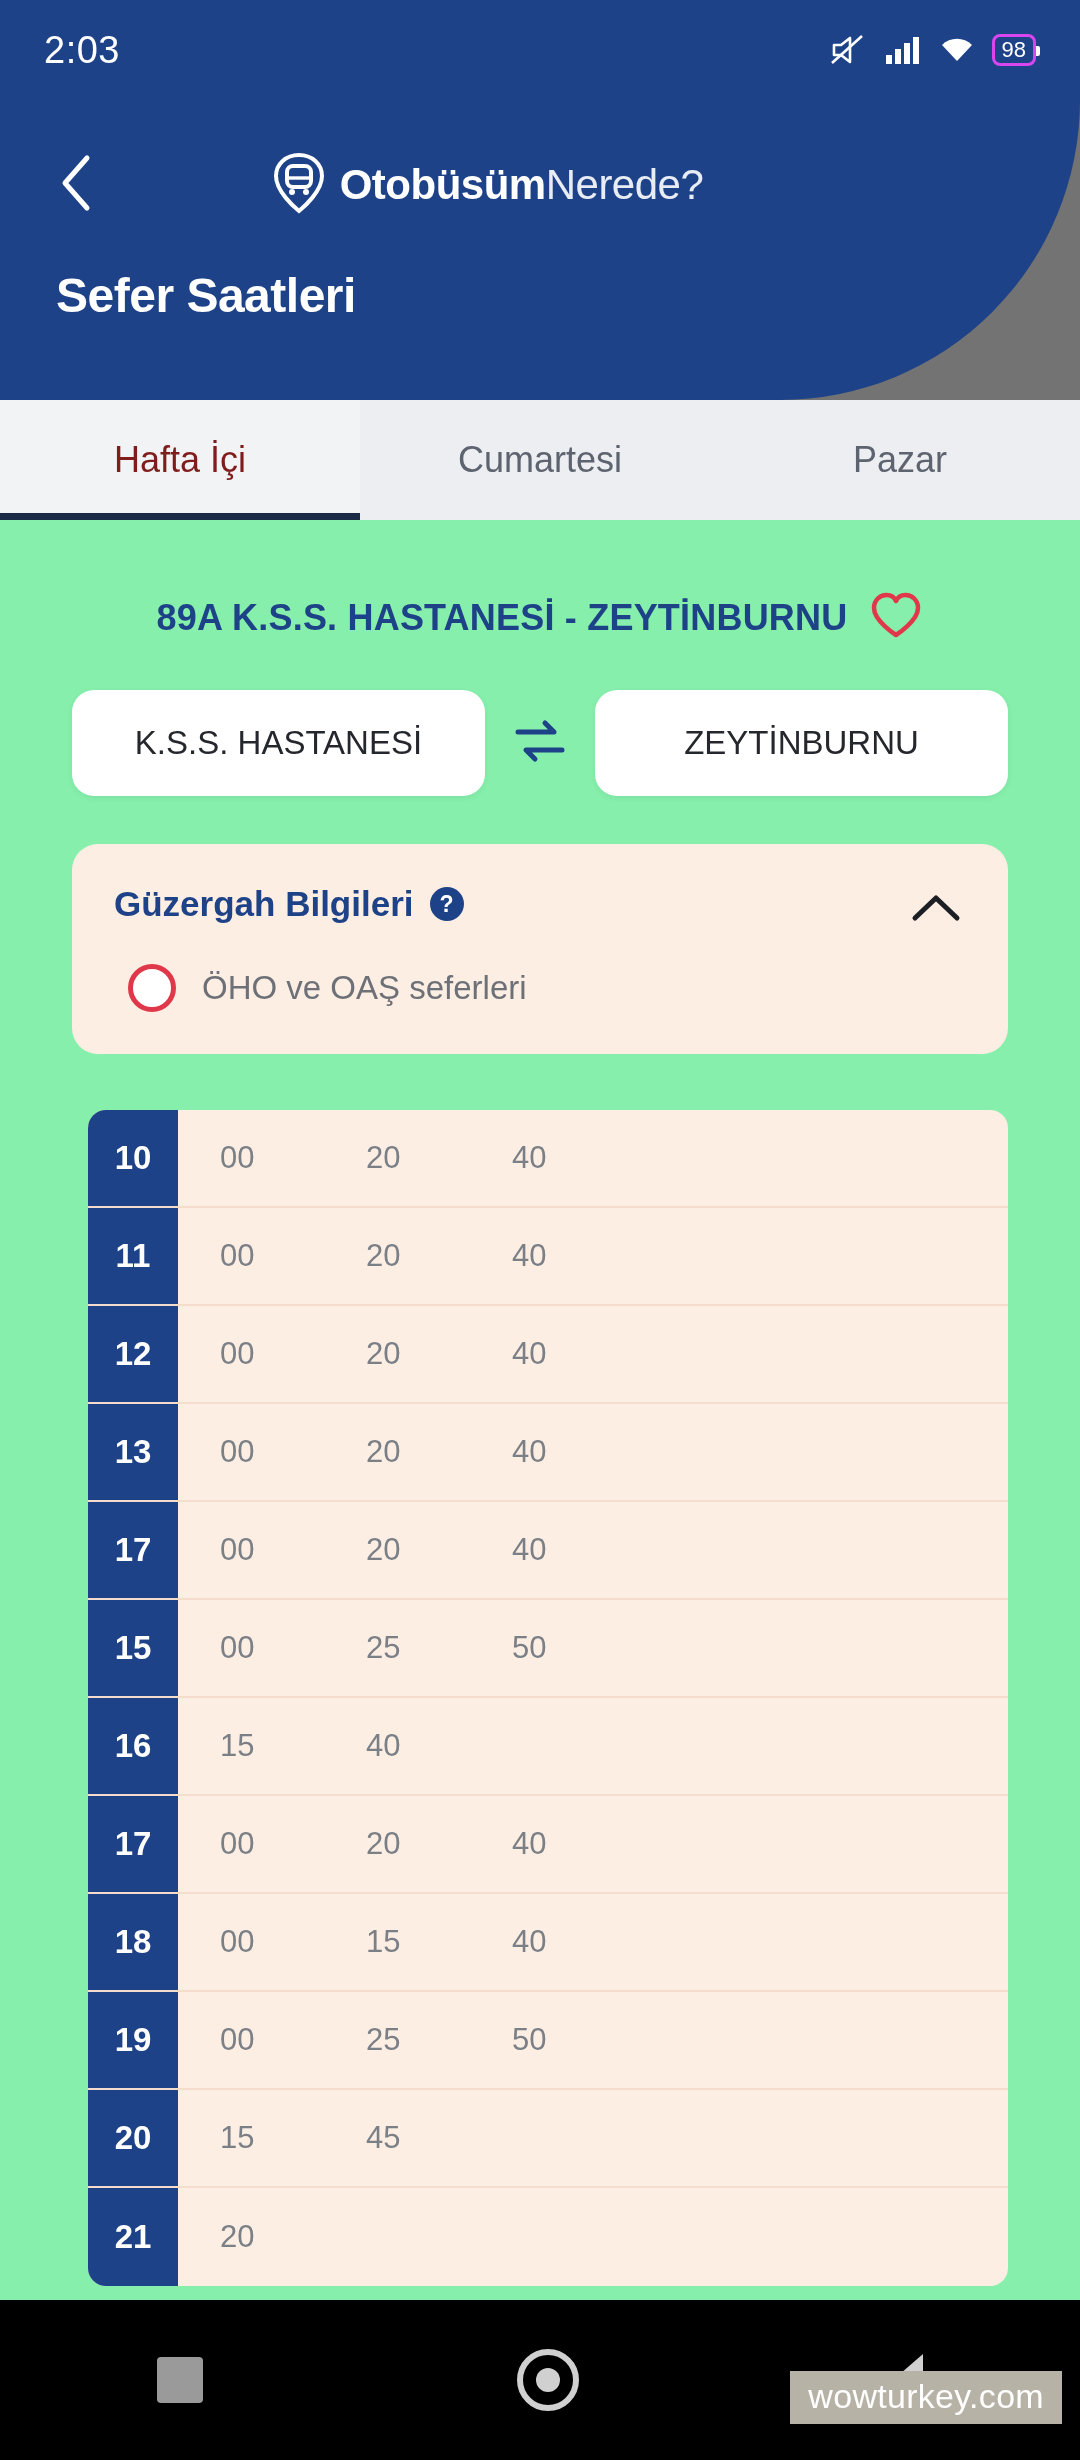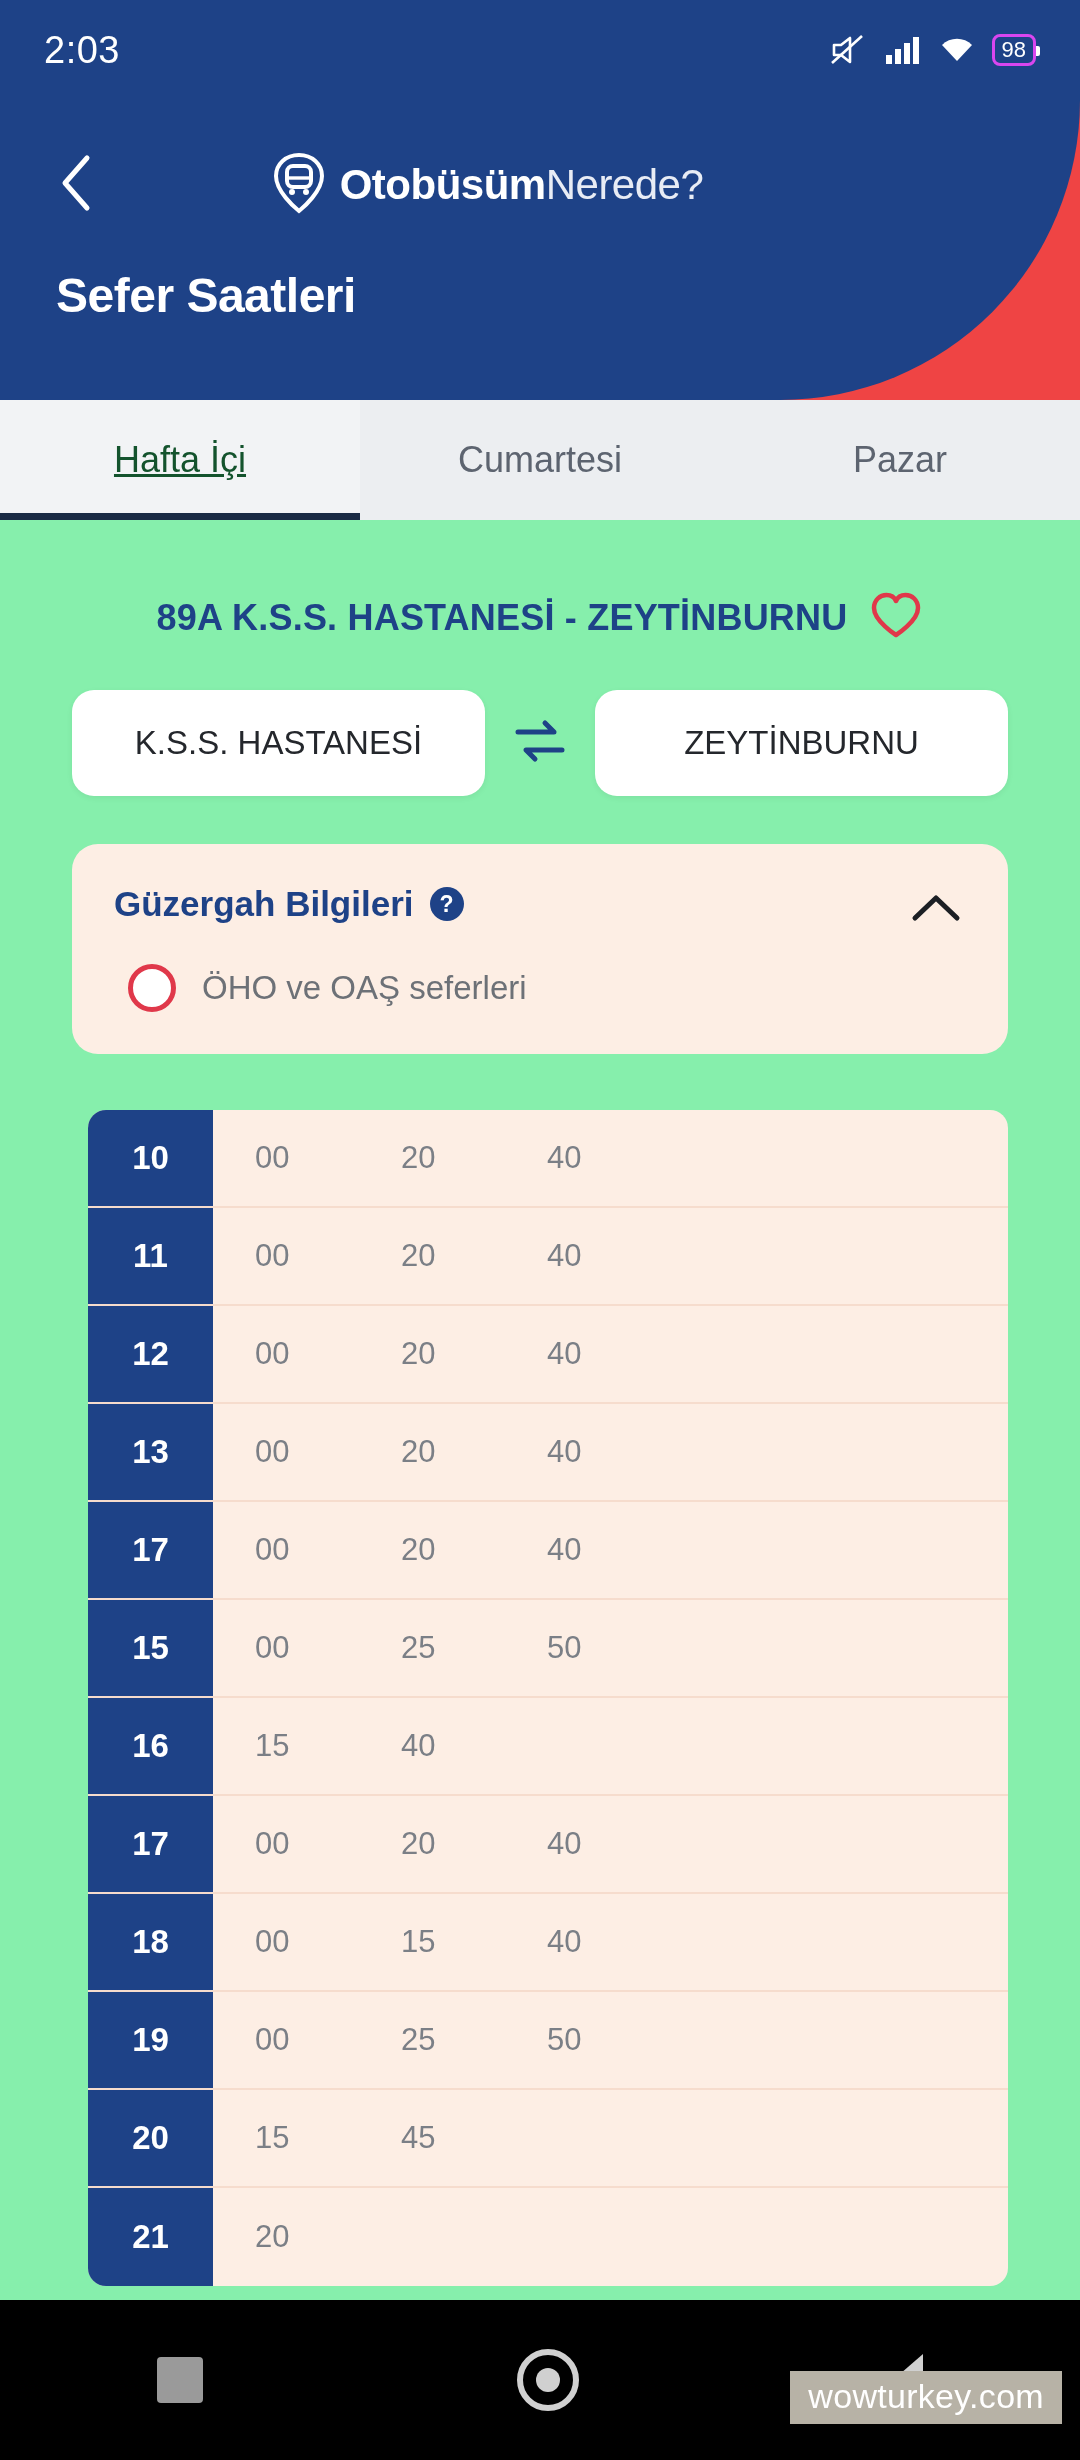--- a/index.html
+++ b/index.html
@@ -16,21 +16,21 @@
     height: 2460px;
     background: #f4f5f7;
     overflow: hidden;
   }
 
   
   .header-wrap {
     position: relative;
     width: 1080px;
     height: 400px;
-    background: #ef4444;
+    background: #737373;
   }
   .header-blue {
     position: absolute;
     top: 0; left: 0;
     width: 1080px;
     height: 400px;
     background: #1e4287;
     border-bottom-right-radius: 300px;
   }
   .statusbar {
@@ -133,23 +133,22 @@
   .tab {
     flex: 1;
     display: flex;
     align-items: center;
     justify-content: center;
     font-size: 36px;
     color: #5d6470;
     position: relative;
   }
   .tab.active {
-    color: #14532d;
+    color: #7f1d1d;
     background: #f2f3f5;
-    text-decoration: underline;
   }
   .tab.active:after {
     content: "";
     position: absolute;
     left: 0; right: 0;
     bottom: 0;
     height: 7px;
     background: #1b2a44;
   }
 
@@ -270,21 +269,21 @@
   }
   .trow {
     display: flex;
     align-items: stretch;
     height: 98px;
     background: #fdeee4;
     border-bottom: 2px solid #f6dccd;
   }
   .trow:last-child { border-bottom: none; }
   .thour {
-    width: 125px;
+    width: 90px;
     flex: none;
     background: #1e4287;
     color: #ffffff;
     font-size: 33px;
     font-weight: 700;
     display: flex;
     align-items: center;
     justify-content: center;
   }
   .tmins {

